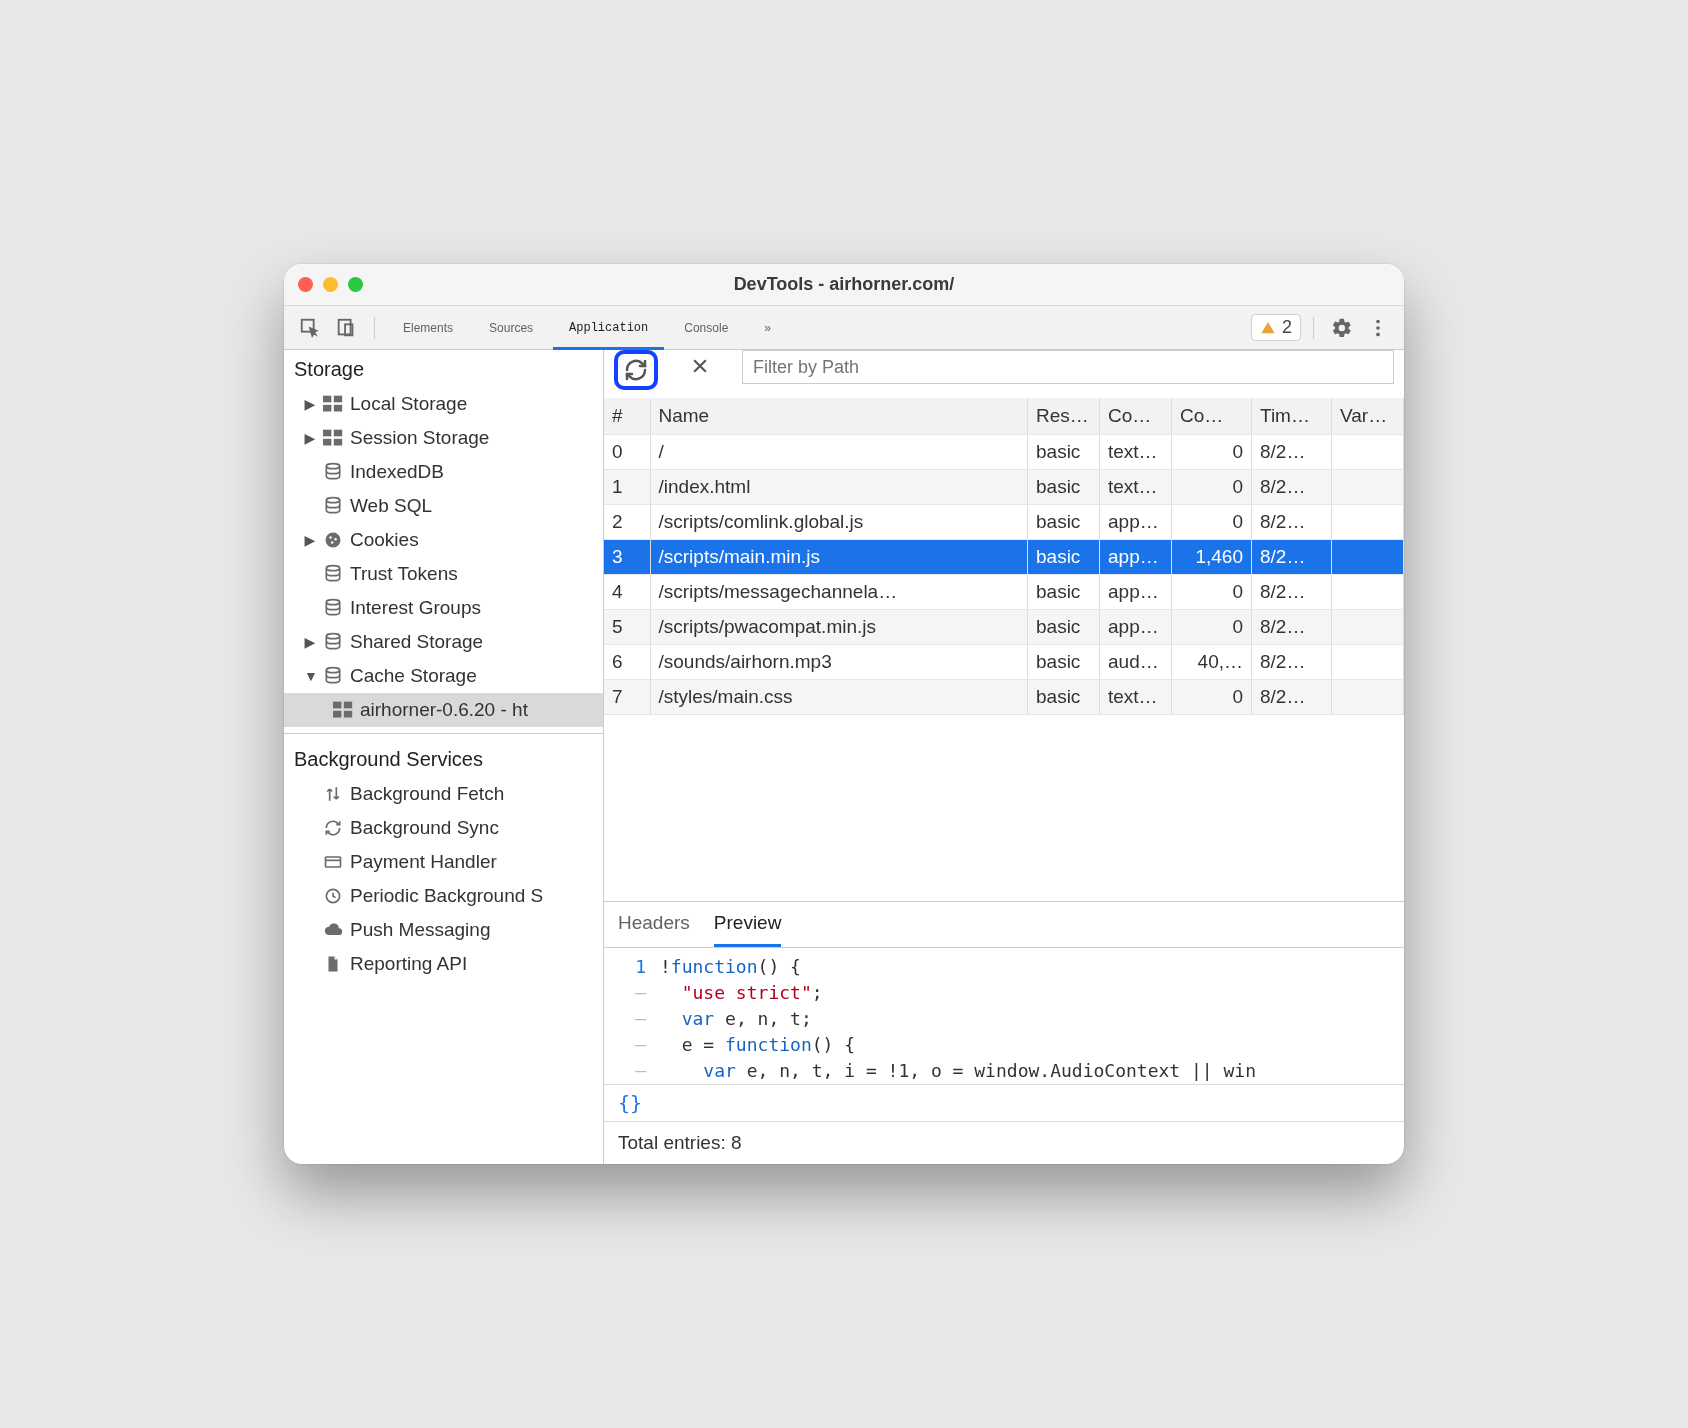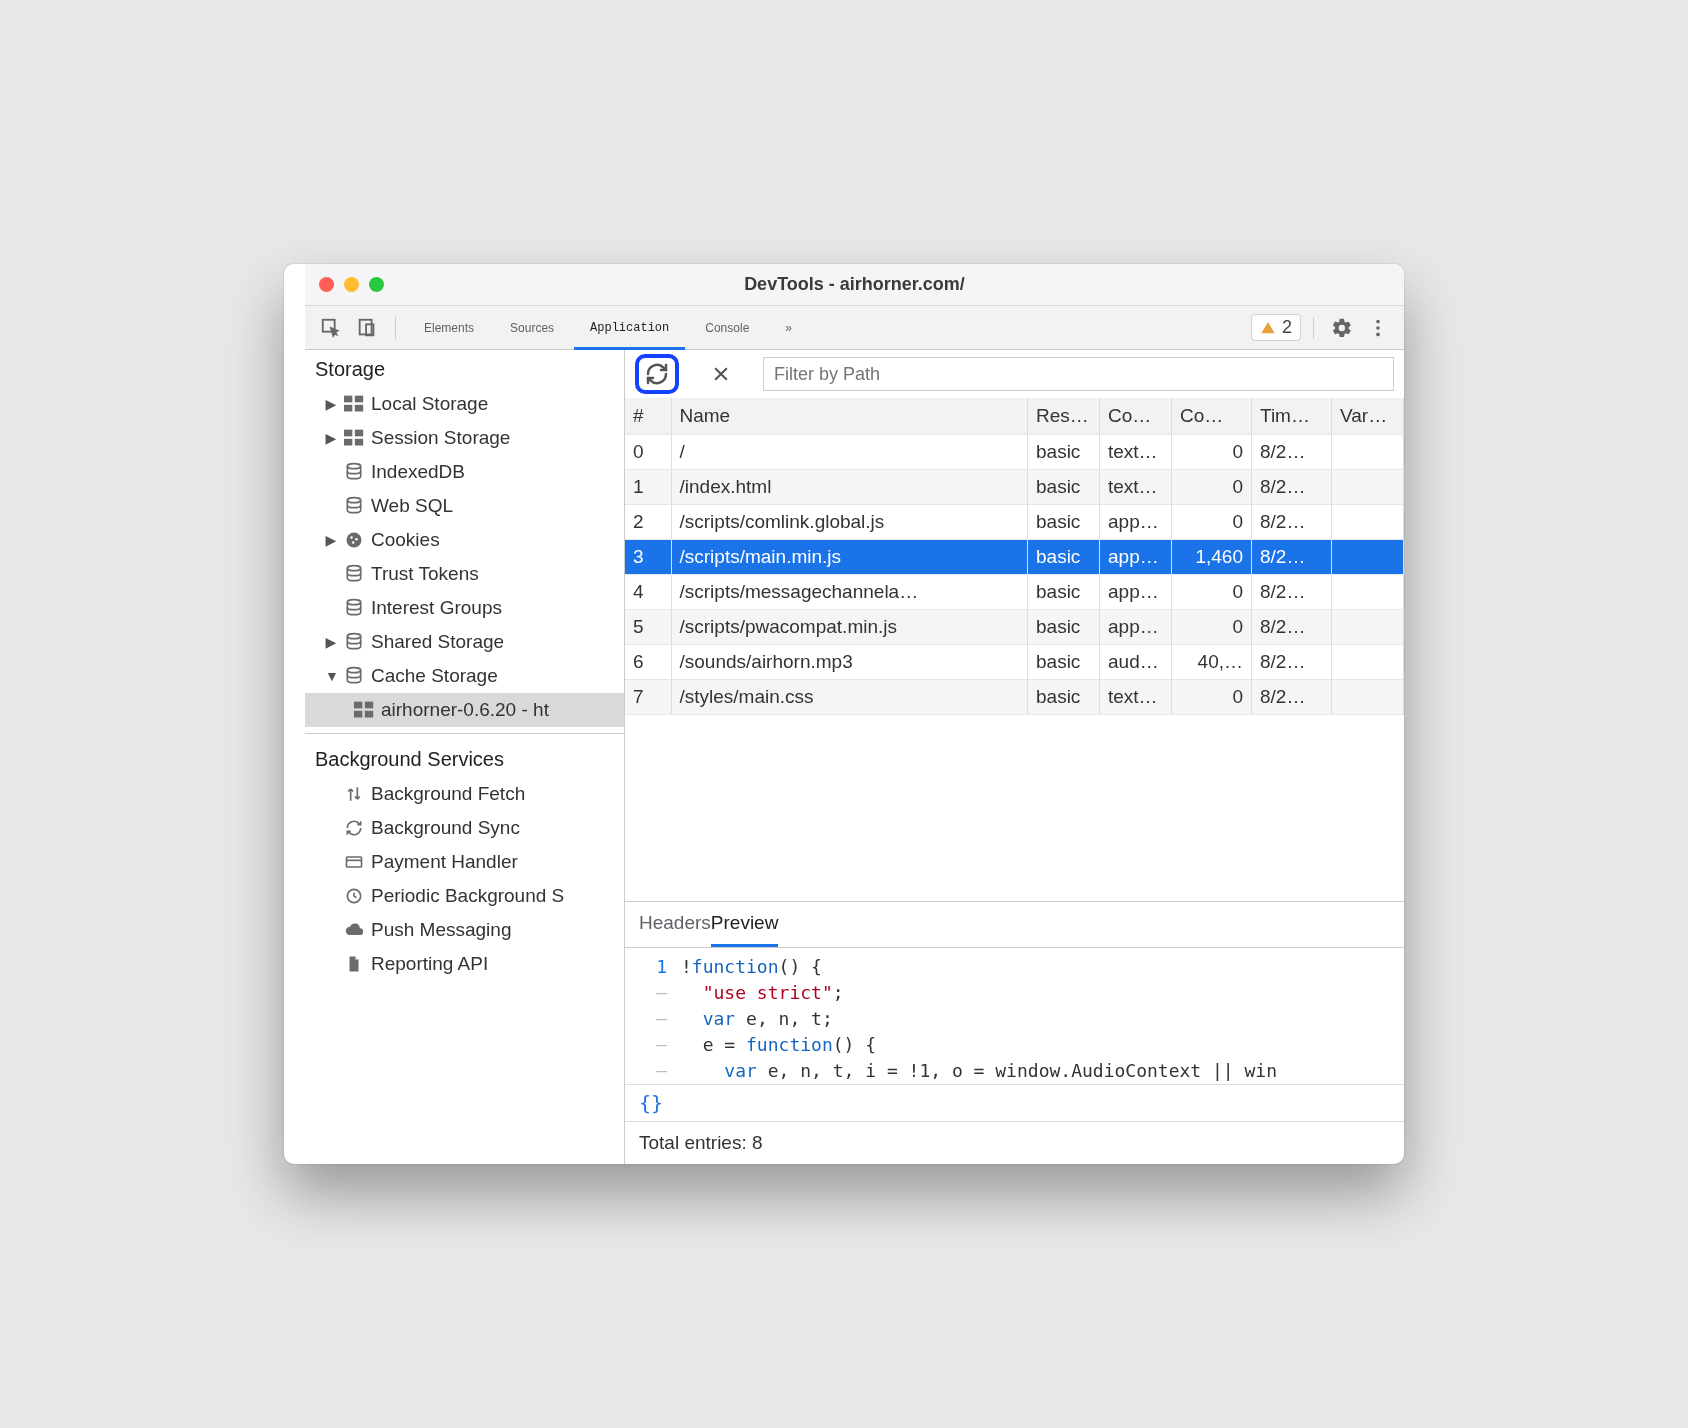--- a/index.html
+++ b/index.html
@@ -10,26 +10,25 @@
     color: #333;
     background: #e8e8e8;
     display: flex;
     align-items: center;
     justify-content: center;
   }
   .window {
     width: 1120px;
     height: 900px;
     background: #fff;
-    border-radius: 10px;
+    border-radius: 18px;
     box-shadow: 0 30px 60px rgba(0,0,0,.35), 0 0 0 1px rgba(0,0,0,.05);
     display: flex;
     flex-direction: column;
     overflow: hidden;
-    padding-left: 21px;
   }
   
   .titlebar {
     height: 42px;
     background: #f5f5f5;
     display: flex;
     align-items: center;
     padding: 0 14px;
     position: relative;
     border-bottom: 1px solid #d9d9d9;
@@ -62,32 +61,32 @@
   .tree { font-size:19px; }
   .tree-row { display:flex; align-items:center; height:34px; padding-left:10px; gap:6px; white-space:nowrap; overflow:hidden;}
   .tree-row.depth1{ padding-left:20px;}
   .tree-row.depth2{ padding-left:48px;}
   .tree-row.selected{ background:#d9d9d9;}
   .arrow{ width:12px; text-align:center; color:#555; font-size:14px;}
   .ticon{ width:22px; display:flex;align-items:center;justify-content:center;color:#6b6b6b;}
   .hr{ border:none;border-top:1px solid #ccc; margin:6px 0;}
   
   .main { flex:1; display:flex; flex-direction:column; min-width:0;}
-  .filterbar{ height:48px; display:flex; align-items:center; gap:26px; padding:0 10px;}
+  .filterbar{ height:48px; display:flex; align-items:flex-start; gap:26px; padding:0 10px;}
   .refresh-hi{ border:4px solid #1341ff; border-radius:10px; width:44px;height:40px; display:flex;align-items:center;justify-content:center;}
   .filter-input{ flex:1; border:1px solid #ccc; height:34px; padding:0 10px; font-size:18px; color:#555;}
   table{ border-collapse:collapse; width:100%; table-layout:fixed; font-size:19px;}
   th,td{ border-right:1px solid #ddd; border-bottom:1px solid #e6e6e6; padding:6px 8px; text-align:left; overflow:hidden; text-overflow:ellipsis; white-space:nowrap;}
   th{ background:#f2f2f2; font-weight:400; color:#333; height:36px;}
   td.num{ text-align:right;}
   tbody tr:nth-child(even) td{ background:#f5f5f5;}
   tbody tr.sel td{ background:#1a73e8; color:#fff;}
   .table-wrap{ flex:0 0 auto; }
   .table-filler{ flex:1; border-bottom:1px solid #ccc;}
-  .detail-tabs{ display:flex; padding:10px 14px 0; border-bottom:1px solid #ccc;}
+  .detail-tabs{ display:flex; gap:24px; padding:10px 14px 0; border-bottom:1px solid #ccc;}
   .dtab{ padding-bottom:10px; color:#5f6368; font-size:19px;}
   .dtab.active{ color:#202124; border-bottom:3px solid #1a73e8;}
   .codearea{ flex:0 0 auto; padding:6px 0 0; font-family:Menlo,Consolas,monospace; font-size:18px; overflow:hidden; white-space:pre; line-height:26px;}
   .codeline{ display:flex;}
   .gutter{ width:56px; text-align:right; padding-right:14px; color:#bbb;}
   .gutter.ln{ color:#1a73e8;}
   .kw{ color:#1565c0;} .str{color:#b00020;}
   .braces{ padding:6px 14px; color:#1a73e8; border-top:1px solid #ddd; border-bottom:1px solid #ddd; font-family:Menlo,monospace;}
   .status{ padding:10px 14px; color:#333; font-size:19px;}
 </style>

